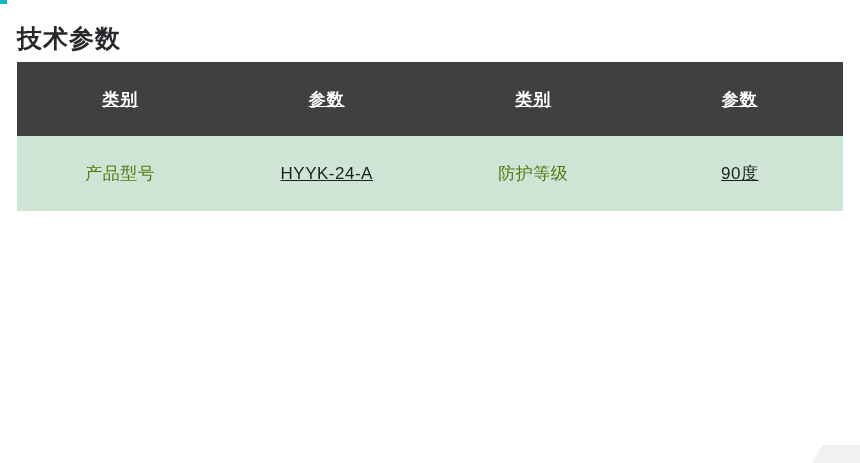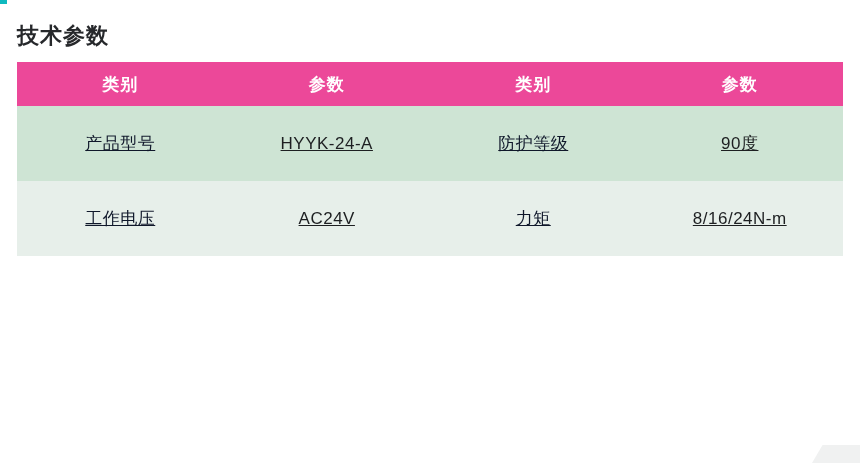--- a/index.html
+++ b/index.html
@@ -33,21 +33,21 @@
     width: 48px;
     height: 18px;
     background: #f0f1f1;
     clip-path: polygon(22% 0, 100% 0, 100% 100%, 0 100%);
   }
 
   .page-title {
     position: absolute;
     left: 17px;
     top: 4px;
-    font-size: 22px;
+    font-size: 25px;
     font-weight: bold;
     color: #26282b;
     letter-spacing: 1px;
     line-height: 34px;
     white-space: nowrap;
   }
 
   .spec-table {
     position: absolute;
     left: 17px;
@@ -59,46 +59,46 @@
 
   .spec-table th,
   .spec-table td {
     text-align: center;
     vertical-align: middle;
     padding: 0;
     border: none;
   }
 
   .spec-table thead th {
-    height: 44px;
-    background: #ec4899;
+    height: 74px;
+    background: #404040;
     color: #ffffff;
     font-size: 17px;
     font-weight: bold;
     letter-spacing: 1px;
+    text-decoration: underline;
   }
 
   .spec-table tbody tr {
     height: 75px;
   }
   .spec-table tbody tr.row-odd td {
     background: #cee4d4;
   }
   .spec-table tbody tr.row-even td {
     background: #e7efea;
   }
 
   .spec-table tbody td {
     font-size: 17px;
     color: #1d1f21;
     letter-spacing: 0.5px;
   }
   .spec-table tbody td.cell-label {
-    color: #0f172a;
-    text-decoration: underline;
+    color: #4d7c0f;
   }
   .spec-table tbody td.cell-value {
     color: #1d1f21;
     text-decoration: underline;
   }
 </style>
 </head>
 <body>
 
 <div class="corner-accent"></div>
@@ -114,22 +114,16 @@
       <th>参数</th>
     </tr>
   </thead>
   <tbody>
     <tr class="row-odd">
       <td class="cell-label">产品型号</td>
       <td class="cell-value">HYYK-24-A</td>
       <td class="cell-label">防护等级</td>
       <td class="cell-value">90度</td>
     </tr>
-    <tr class="row-even">
-      <td class="cell-label">工作电压</td>
-      <td class="cell-value">AC24V</td>
-      <td class="cell-label">力矩</td>
-      <td class="cell-value">8/16/24N-m</td>
-    </tr>
   </tbody>
 </table>
 
 <div class="corner-artifact"></div>
 
 </body></html>

